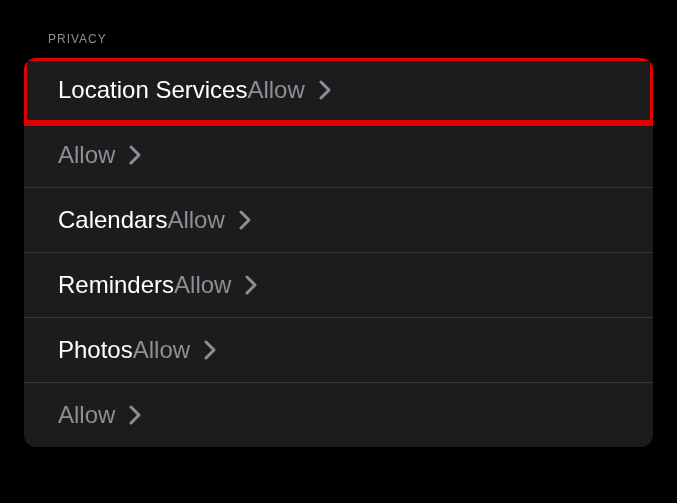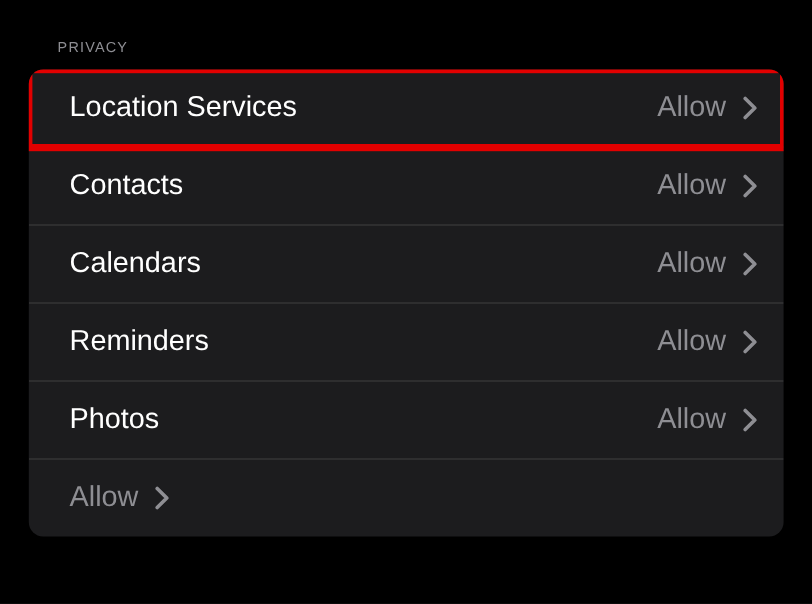--- a/index.html
+++ b/index.html
@@ -23,21 +23,20 @@
     }
     .list-container {
       background: #1c1c1e;
       margin: 0 24px 0 24px;
       border-radius: 12px;
       overflow: hidden;
     }
     .list-row {
       display: flex;
       align-items: center;
-      justify-content: space-between;
       padding: 18px 22px 18px 34px;
       border-bottom: 1px solid #3a3a3c;
       cursor: pointer;
       position: relative;
     }
     .list-row:last-child {
       border-bottom: none;
     }
     .row-label {
       color: #ffffff;
@@ -81,21 +80,20 @@
       <span class="row-value">Allow</span>
       <span class="chevron">
         <svg viewBox="0 0 12 20" fill="none">
             <path d="M2 2 L10 10 L2 18" stroke="#8e8e93" stroke-width="3" stroke-linecap="round" stroke-linejoin="round"></path>
           </svg>
       </span>
     </span>
   </div>
 
   <div class="list-row">
-    <span class="row-label">Contacts</span>
     <span class="row-right">
       <span class="row-value">Allow</span>
       <span class="chevron">
         <svg viewBox="0 0 12 20" fill="none">
             <path d="M2 2 L10 10 L2 18" stroke="#8e8e93" stroke-width="3" stroke-linecap="round" stroke-linejoin="round"></path>
           </svg>
       </span>
     </span>
   </div>
 

